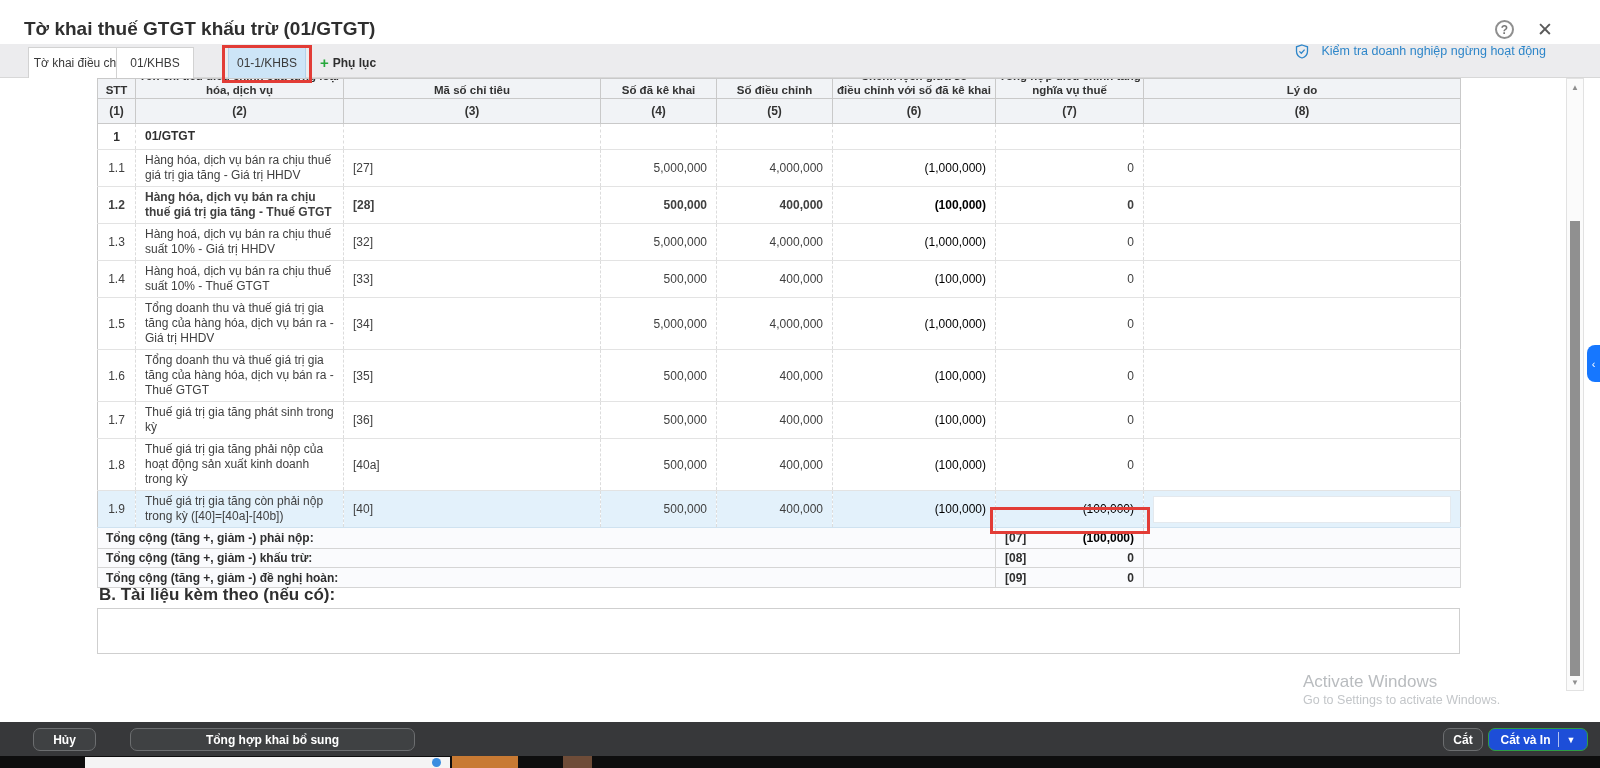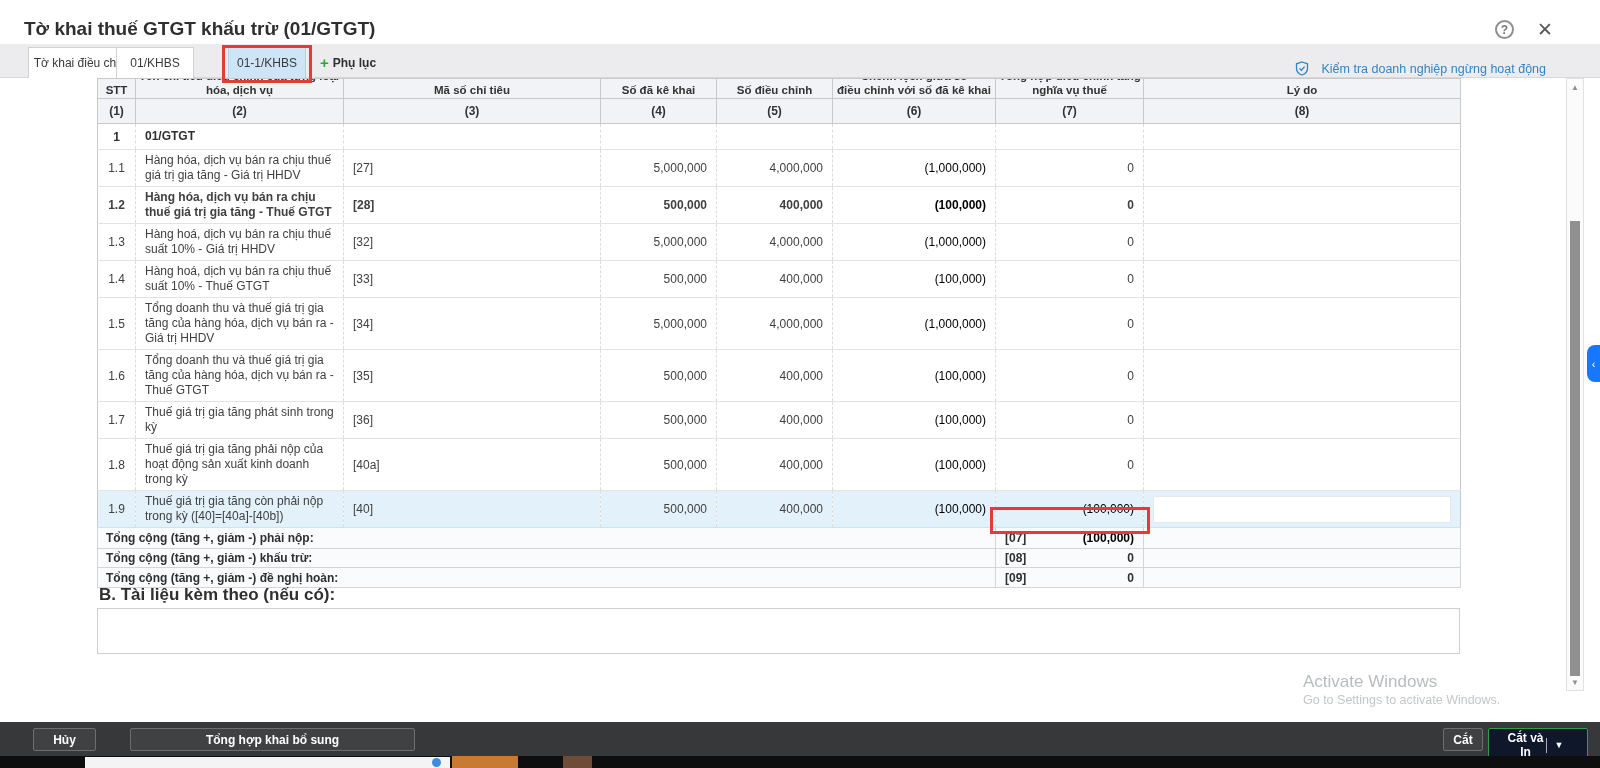--- a/index.html
+++ b/index.html
@@ -19,21 +19,21 @@
   .tabbar { position:absolute; left:0; top:44px; width:1600px; height:34px; background:#ececee; border-bottom:1px solid #d8d8d8; }
   .tab { position:absolute; top:3px; height:31px; background:#fff; border:1px solid #d2d2d2; border-bottom:none;
     display:flex; align-items:center; justify-content:center; font-size:12px; color:#3a3a3a; cursor:pointer; }
   .tab.sel { background:#cde5f7; border-color:#b3d1e9; }
   .tab-1 { left:28px;  width:110px; }
   .tab-2 { left:116px; width:78px; }
   .tab-3 { left:228px; width:78px; font-weight:400; }
   .addtab { position:absolute; left:320px; top:3px; height:31px; display:flex; align-items:center; gap:4px;
     font-size:12px; font-weight:700; color:#2f2f2f; cursor:pointer; }
   .addtab .plus { color:#27a83c; font-size:15px; font-weight:700; }
-  .checklink { position:absolute; right:54px; top:0; height:32px; display:flex; align-items:flex-end; gap:12px;
+  .checklink { position:absolute; right:54px; top:0; height:32px; display:flex; align-items:flex-start; gap:12px;
     color:#2e86c9; font-size:12.5px; cursor:pointer; }
   
   table.main { position:absolute; left:97px; top:78px; width:1363px; border-collapse:collapse; table-layout:fixed;
     font-size:12px; color:#404040; background:#fff; }
   table.main td, table.main th { overflow:hidden; }
   th.ha, td.hb { background:#f1f3f6; border:1px solid #c9c9c9; text-align:center; font-weight:700; color:#333; }
   th.ha { height:19px; vertical-align:bottom; padding:0 3px 2px; font-size:11.5px; line-height:12px; }
   td.hb { height:25px; font-size:12px; }
   .hclip { height:5px; overflow:hidden; }
   .hclip span { display:block; margin-top:-9px; font-size:11.5px; font-weight:700; line-height:13px; white-space:nowrap; }
@@ -63,27 +63,27 @@
   .sarr.up { top:1px; } .sarr.down { bottom:1px; }
   .sthumb { position:absolute; left:3px; top:142px; width:10px; height:455px; background:#909090; cursor:pointer; }
   
   .side-handle { position:absolute; right:0; top:345px; width:13px; height:37px; background:#1677ff; border-radius:8px 0 0 8px;
     color:#fff; font-size:11px; display:flex; align-items:center; justify-content:center; cursor:pointer; z-index:5; }
   
   .wm1 { position:absolute; left:1303px; top:672px; font-size:17px; color:#b9bcbf; }
   .wm2 { position:absolute; left:1303px; top:693px; font-size:12.5px; color:#c3c6c9; }
   
   .footer { position:absolute; left:0; top:722px; width:1600px; height:34px; background:#37383a; z-index:4; }
-  .fbtn { position:absolute; top:6px; height:23px; border-radius:2px; font-size:12px; font-weight:700; color:#fff;
+  .fbtn { position:absolute; top:6px; height:23px; border-radius:7px; font-size:12px; font-weight:700; color:#fff;
     display:flex; align-items:center; justify-content:center; cursor:pointer; }
   .fbtn.dark { background:#3f4143; border:1px solid #6c6e70; }
   .btn-huy { left:33px; width:63px; }
   .btn-agg { left:130px; width:285px; }
   .btn-cut { left:1443px; width:40px; }
-  .btn-cutprint { left:1488px; width:100px; background:#0f172a; border:1px solid #2f9e44; padding:16px; }
+  .btn-cutprint { left:1488px; width:100px; background:#1d4ed8; border:1px solid #2f9e44; padding:4px; }
   .btn-cutprint .lab { flex:1; text-align:center; }
   .btn-cutprint .divider { width:1px; height:15px; background:rgba(255,255,255,.65); }
   .btn-cutprint .caret { width:24px; text-align:center; font-size:9px; }
   
   .taskbar { position:absolute; left:0; top:756px; width:1600px; height:12px; background:#0e0e0e; z-index:4; }
   .tb-search { position:absolute; left:85px; top:1px; width:365px; height:11px; background:#f4f4f4; }
   .tb-dot { position:absolute; left:432px; top:2px; width:9px; height:9px; border-radius:50%; background:#3b8de0; }
   .tb-orange { position:absolute; left:452px; top:0; width:66px; height:12px; background:#c87a33; }
   .tb-brown { position:absolute; left:563px; top:0; width:29px; height:12px; background:#6e4c38; }
 </style>

